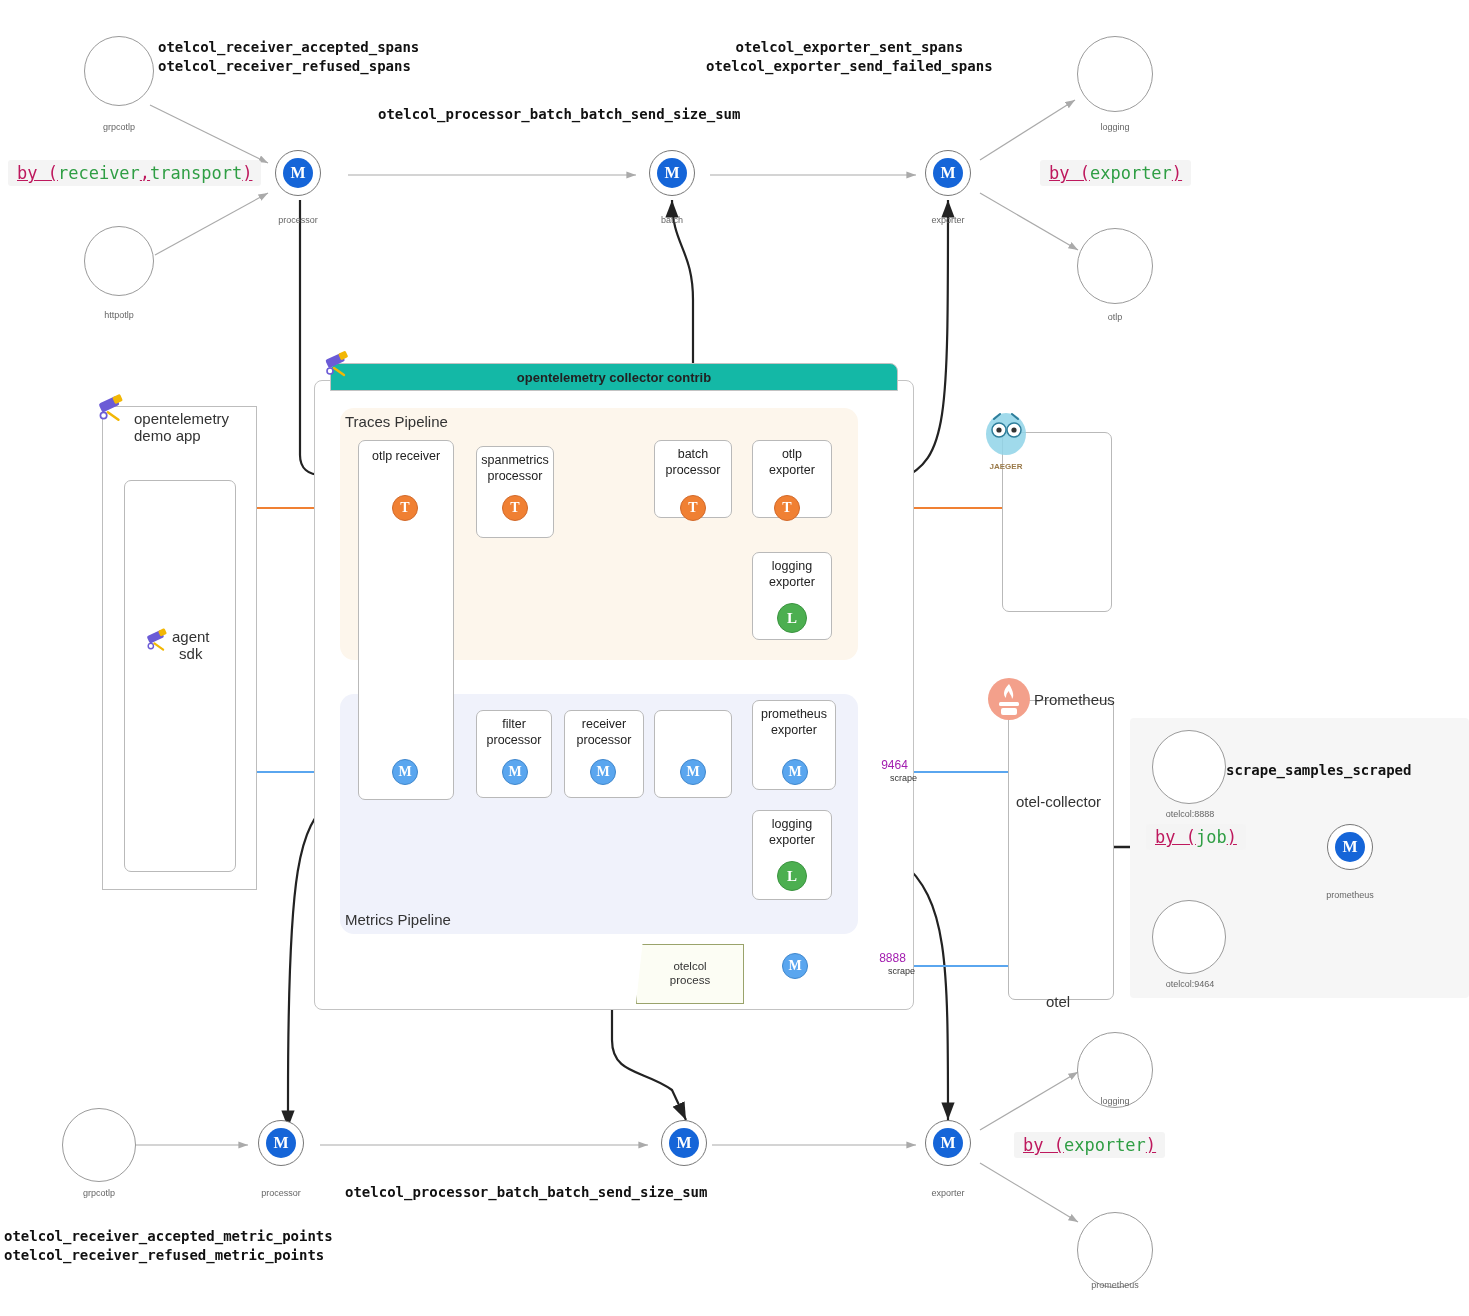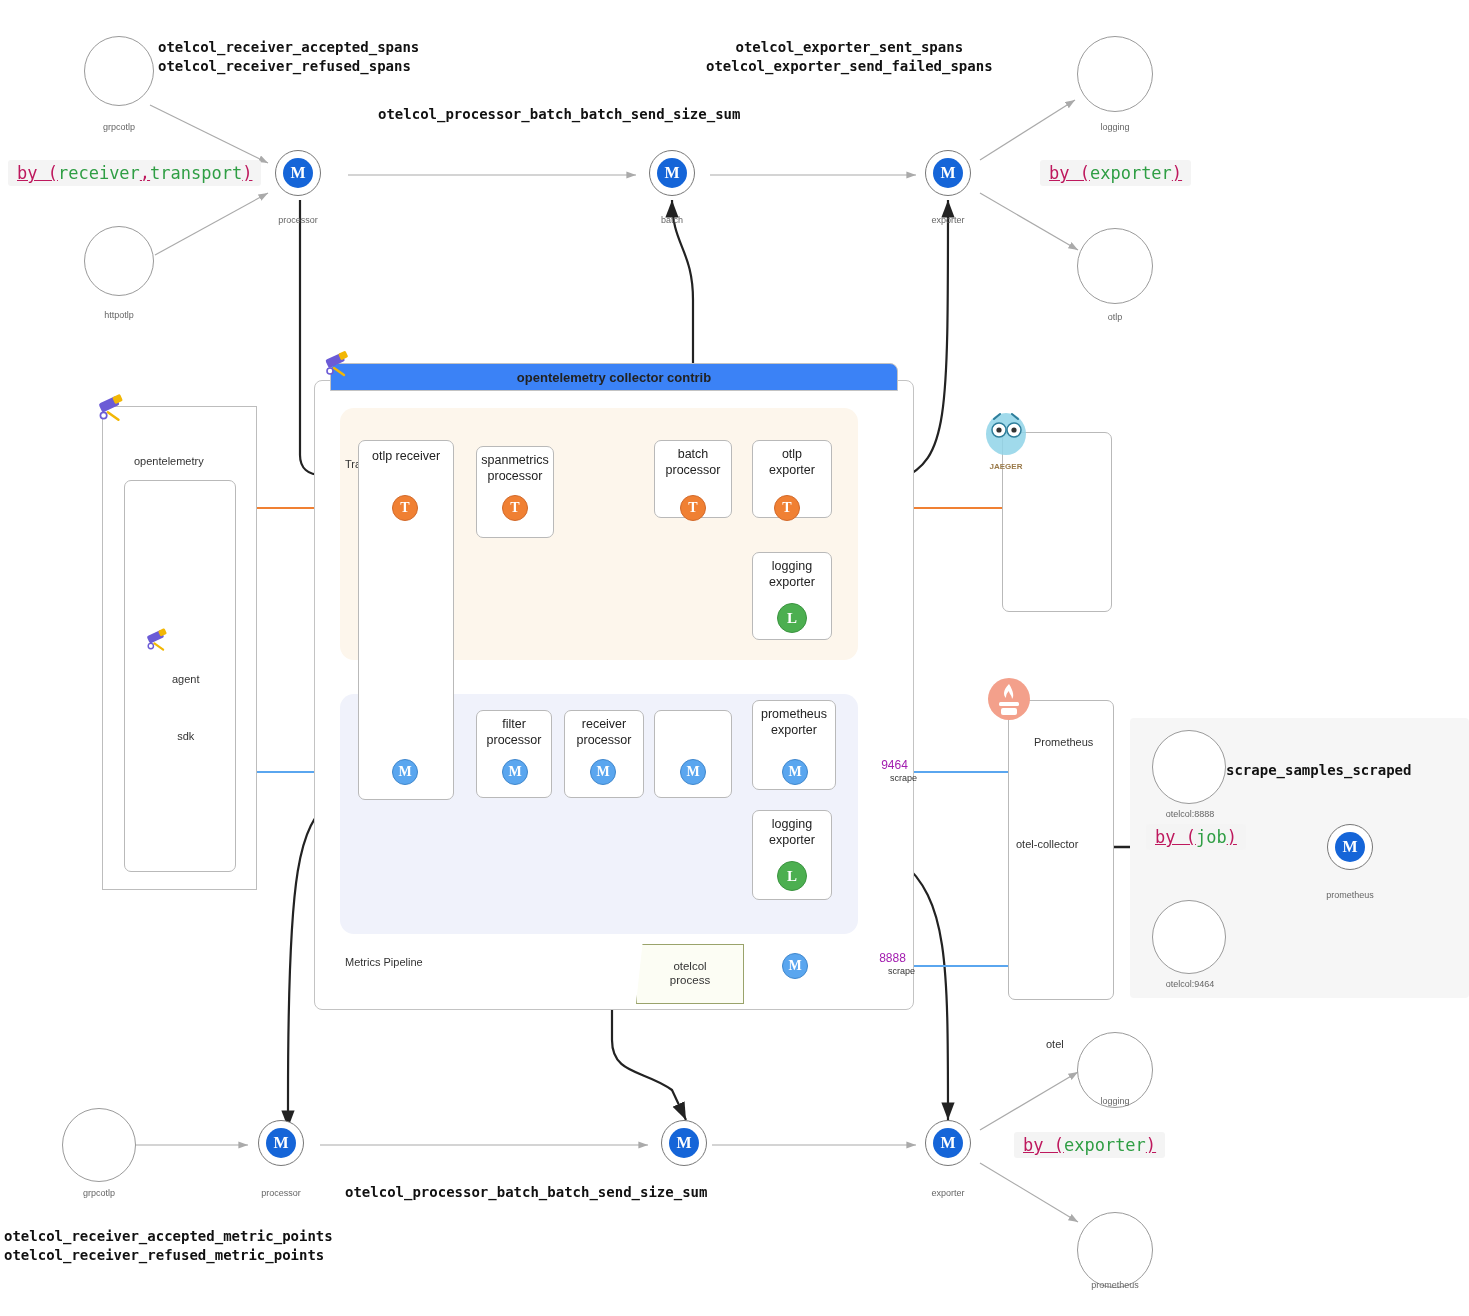--- a/index.html
+++ b/index.html
@@ -46,24 +46,23 @@
     white-space: nowrap;
   }
   .box-title {
     font-size: 12.5px;
     color: #222;
     text-align: right;
     line-height: 1.25;
     white-space: nowrap;
   }
   .section-label {
-    font-size: 11px;
+    font-size: 15px;
     color: #333;
     white-space: nowrap;
-    margin-top: 45px;
   }
   .header-title {
     font-size: 13px;
     font-weight: bold;
     color: #222;
     text-align: center;
   }
   .port-num {
     font-size: 12px;
     color: #a21caf;
@@ -129,21 +128,21 @@
   }
   .contrib-outer {
     border: 1px solid #c3c3c3;
     border-radius: 8px;
     background: #fff;
     box-sizing: border-box;
   }
   .contrib-header {
     border: 1px solid #c3c3c3;
     border-radius: 8px 8px 0 0;
-    background: #3b82f6;
+    background: #14b8a6;
     box-sizing: border-box;
     display: flex; align-items: center; justify-content: center;
   }
   .traces-zone {
     background: #fdf6ec;
     border-radius: 14px;
   }
   .metrics-zone {
     background: #f0f2fb;
     border-radius: 14px;

